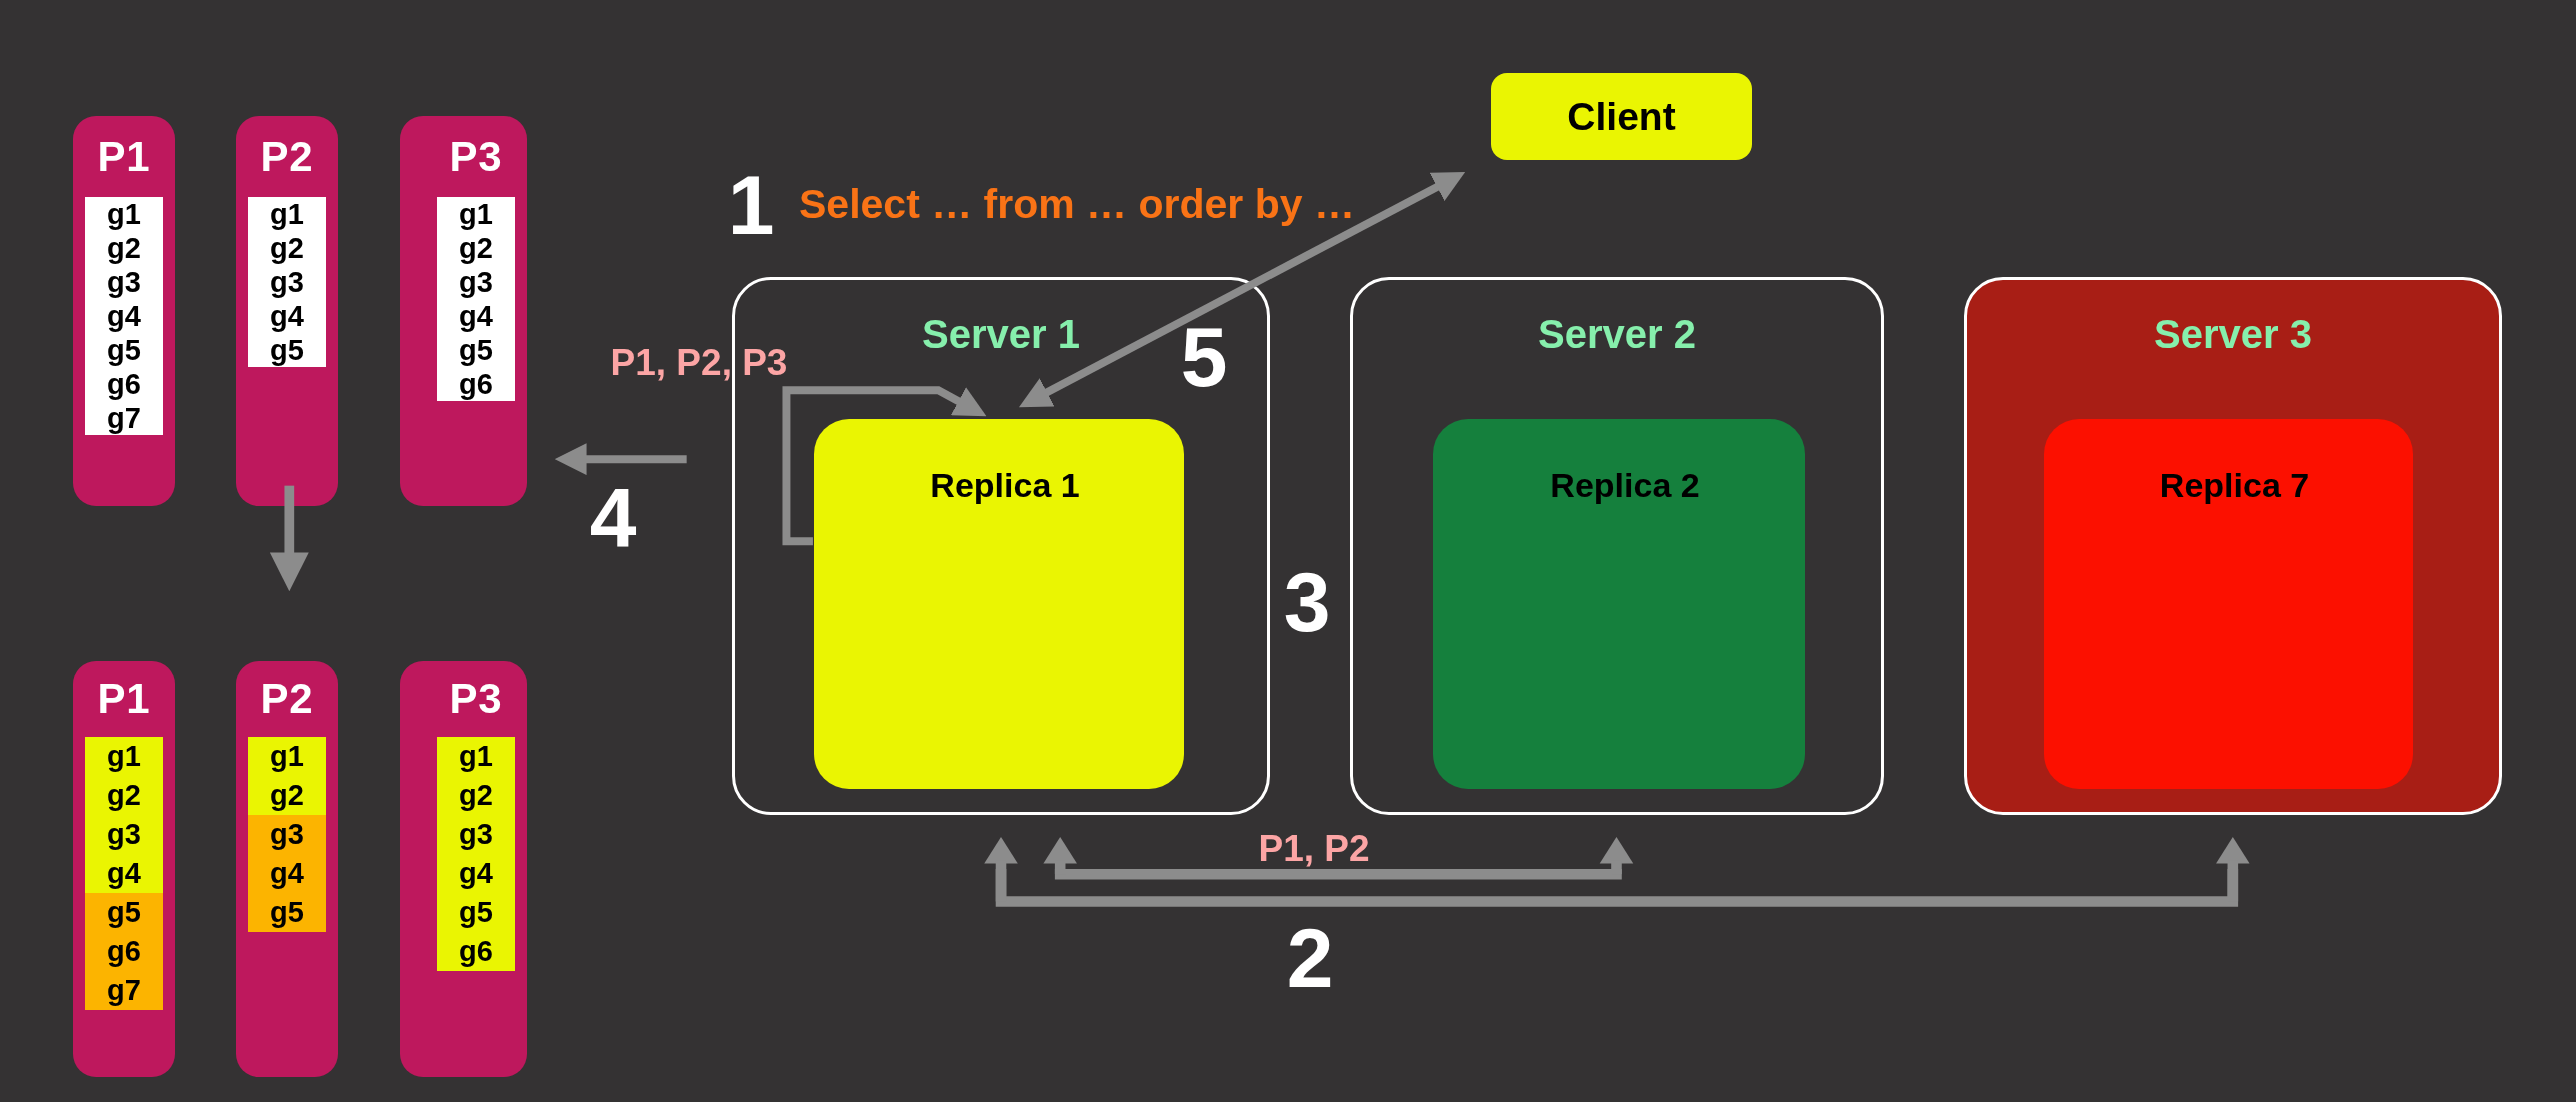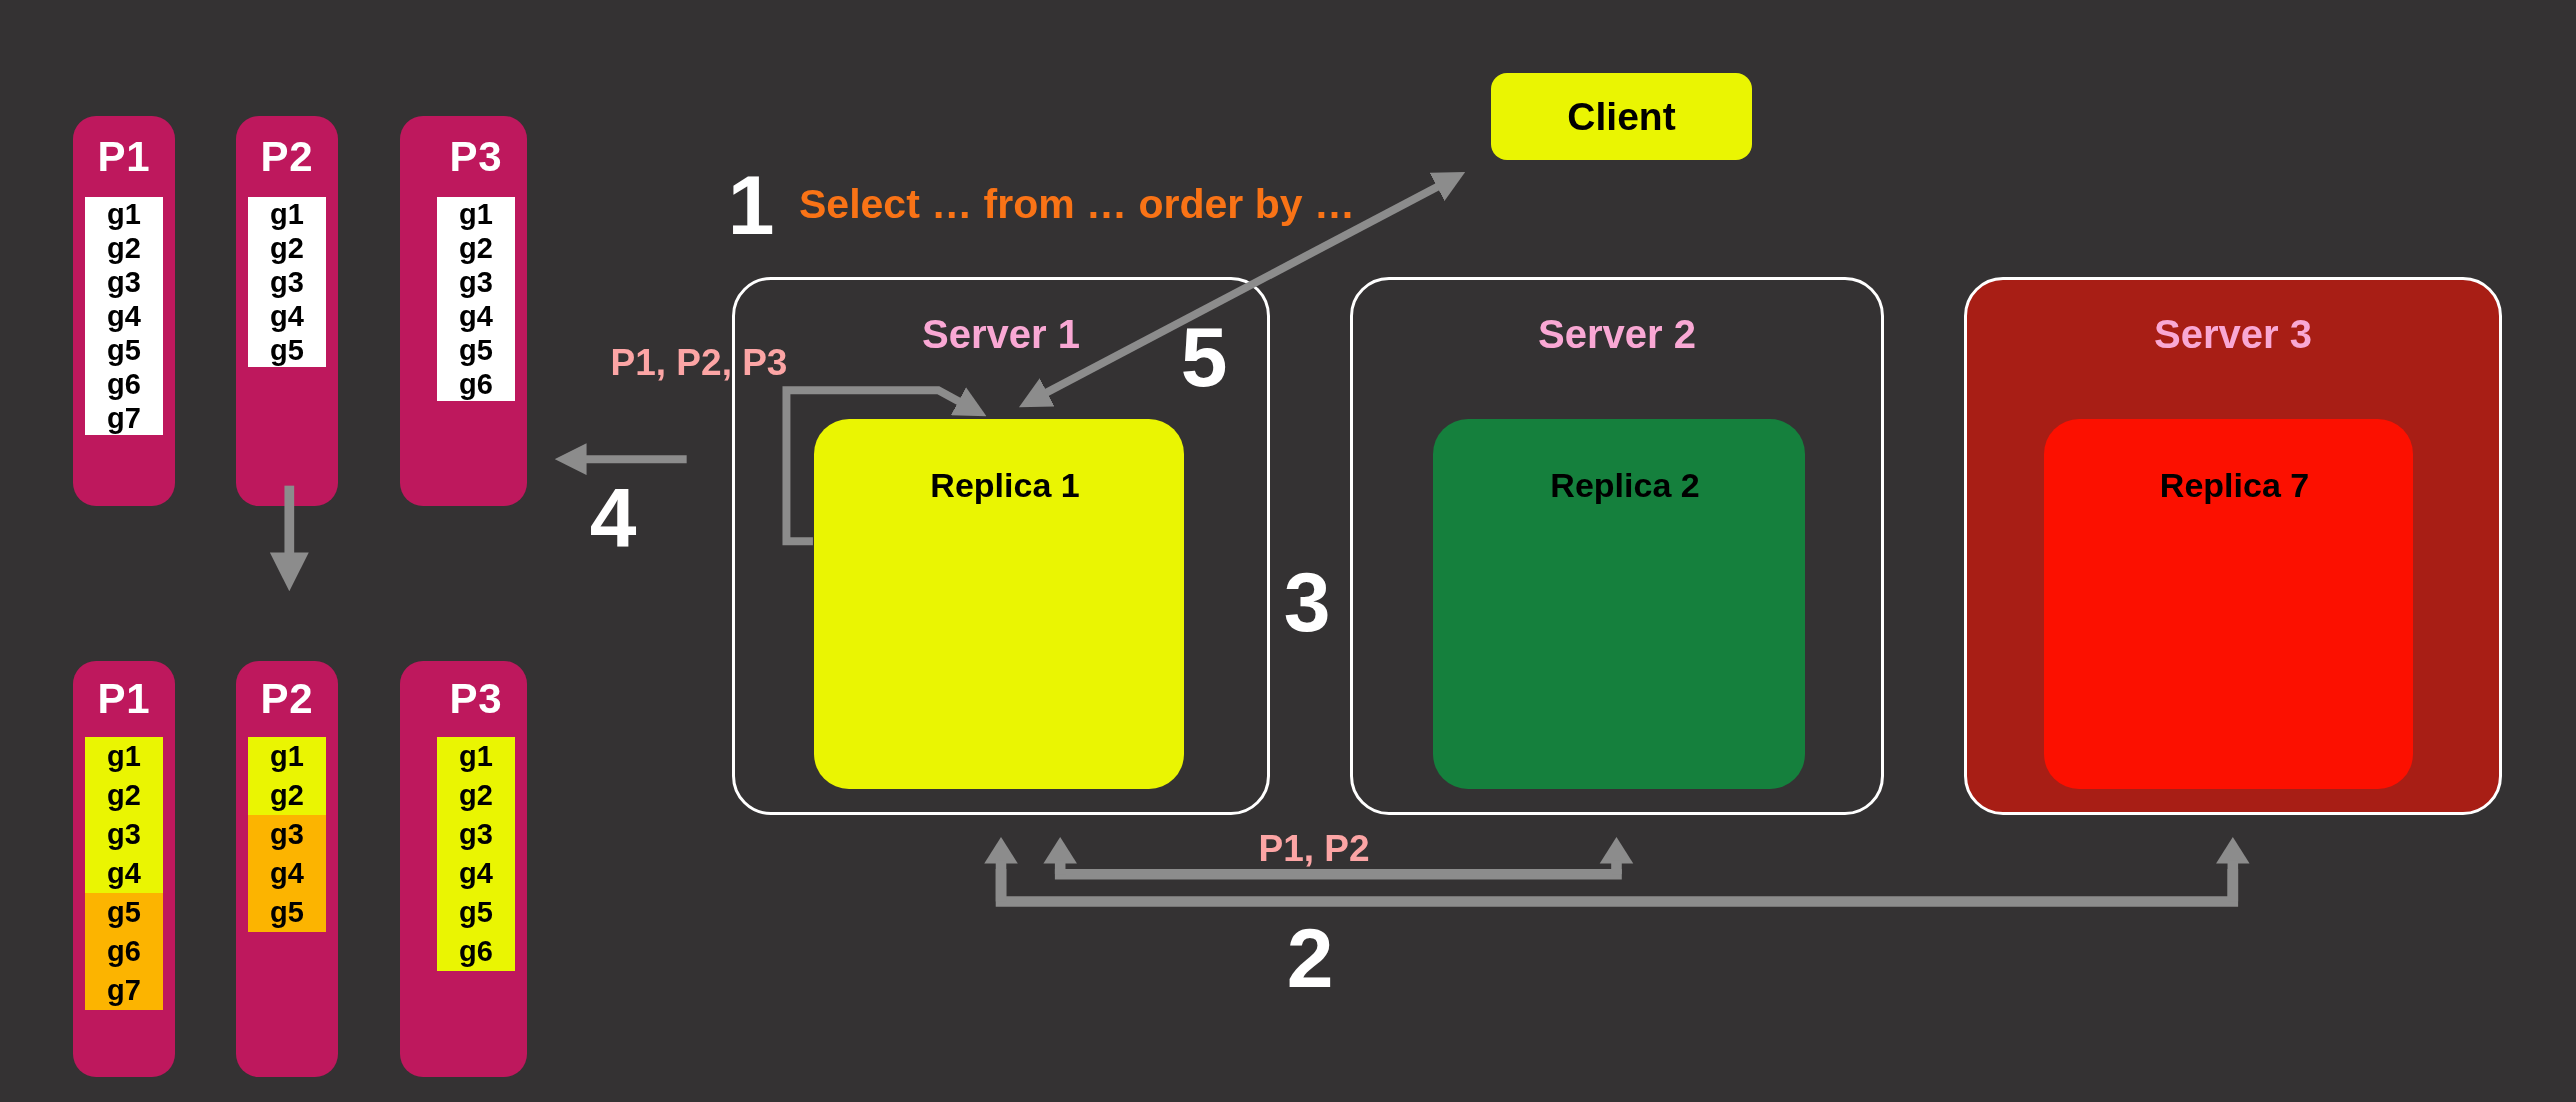--- a/index.html
+++ b/index.html
@@ -22,21 +22,21 @@
     color:#000;font-size:29px;}
   .g1 .cell{height:39px;}
   .c-white{background:#FFFFFF;}
   .c-yellow{background:#EAF502;}
   .c-orange{background:#FCB400;}
   
   .server{position:absolute;top:277px;height:538px;border:3.5px solid #fff;border-radius:39px;box-sizing:border-box;}
   .server.s1{left:732px;width:538px;}
   .server.s2{left:1350px;width:534px;}
   .server.s3{left:1964px;width:538px;background:#A81E15;}
-  .server-title{margin-top:34px;line-height:41px;text-align:center;color:#f9a8d4;font-size:40px;}
+  .server-title{margin-top:34px;line-height:41px;text-align:center;color:#86efac;font-size:40px;}
   .replica{position:absolute;top:419px;height:370px;border-radius:35px;}
   .replica.r1{left:814px;width:370px;background:#EAF502;}
   .replica.r2{left:1433px;width:372px;background:#15803d;}
   .replica.r3{left:2044px;width:369px;background:#FC1000;}
   .replica-label{margin-top:49px;line-height:34px;text-align:center;color:#000;font-size:34px;padding-left:12px;}
   .client{position:absolute;left:1491px;top:73px;width:261px;height:87px;background:#EAF502;
     border-radius:16px;display:flex;align-items:center;justify-content:center;
     color:#000;font-size:39px;}
   
   .num{position:absolute;transform:translate(-50%,-50%);color:#fff;font-size:84px;line-height:84px;}

